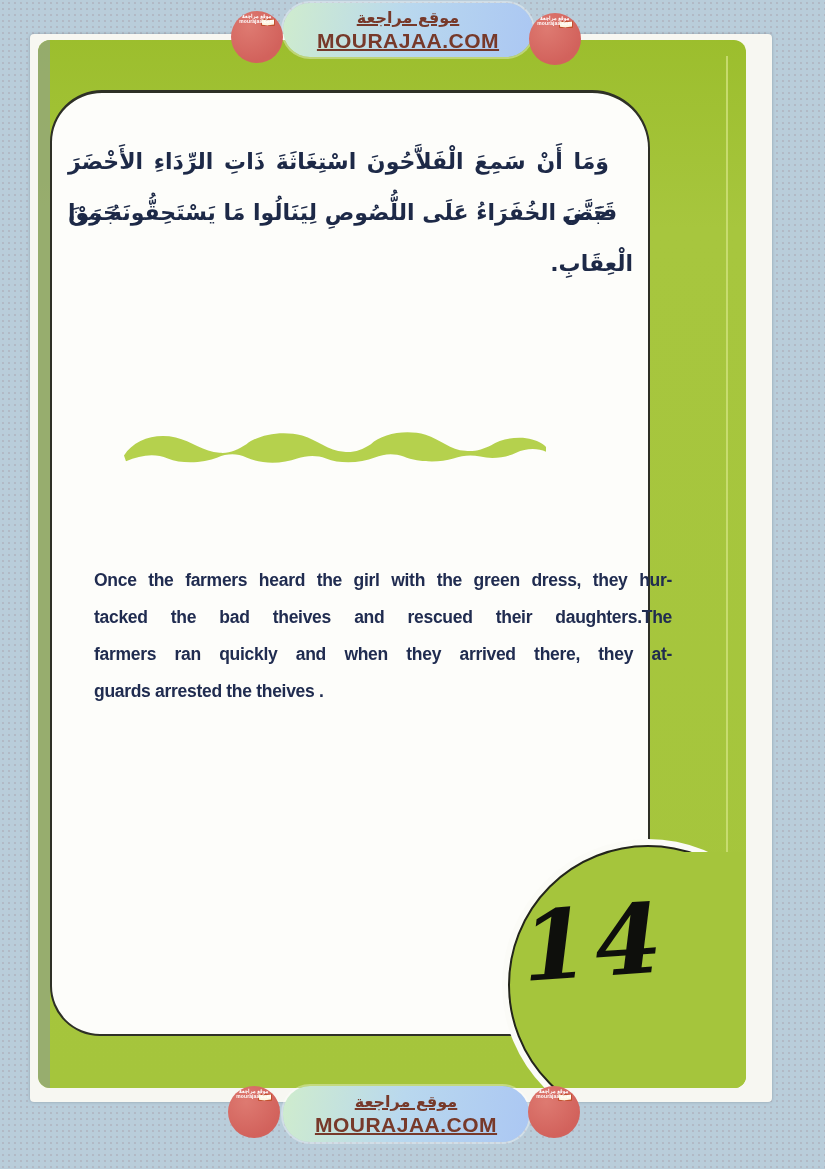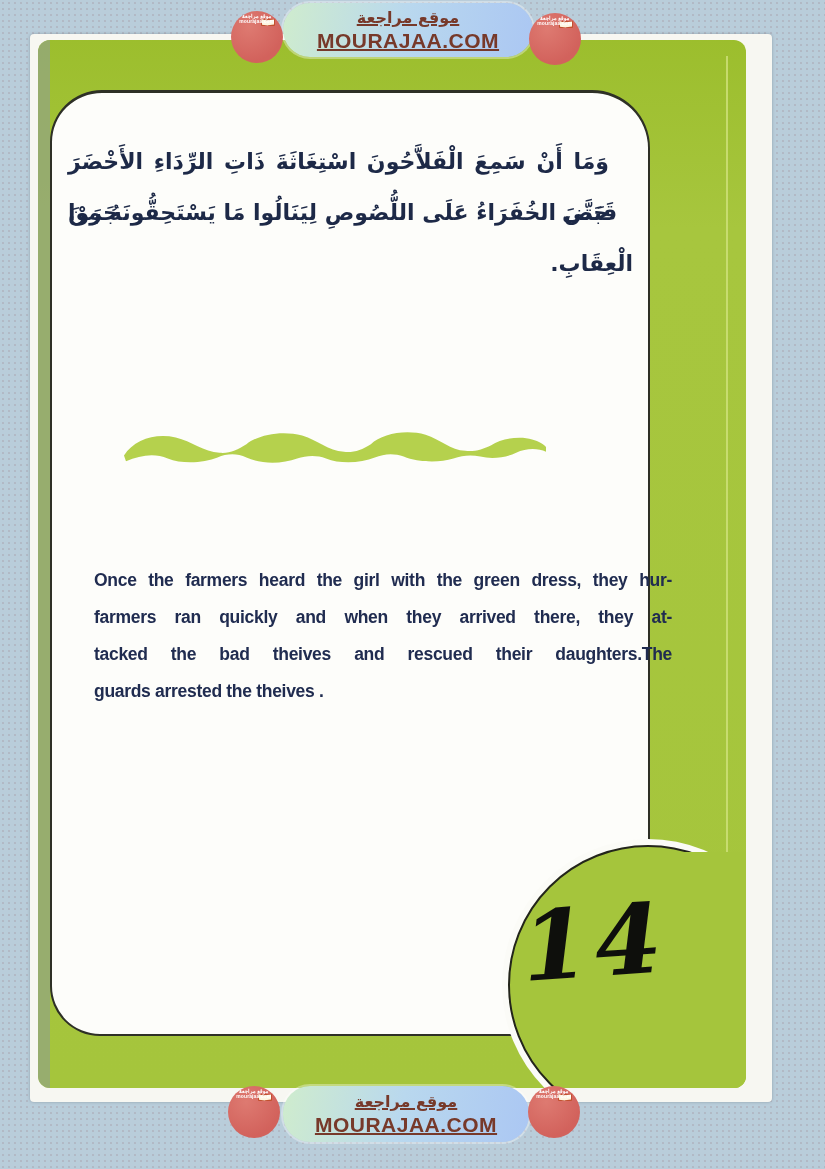--- a/index.html
+++ b/index.html
@@ -140,22 +140,22 @@
       <div class="ar-line first">وَمَا أَنْ سَمِعَ الْفَلاَّحُونَ اسْتِغَاثَةَ ذَاتِ الرِّدَاءِ الأَخْضَرَ حَتَّى جَرَوْا</div>
       <div class="ar-line last">قَبَضَ الخُفَرَاءُ عَلَى اللُّصُوصِ لِيَنَالُوا مَا يَسْتَحِقُّونَهُ مِنَ الْعِقَابِ.</div>
     </div>
 
     <svg class="wave-divider" viewBox="0 0 430 42" preserveAspectRatio="none">
       <path fill="#b5d14d" d="M4 29 C 14 12, 36 5, 56 10 C 72 14, 84 25, 100 26 C 110 27, 118 23, 127 17 C 139 7, 163 2, 183 8 C 199 13, 209 24, 225 25 C 235 26, 243 23, 252 17 C 263 6, 287 1, 307 7 C 322 12, 332 23, 347 24 C 357 25, 365 22, 373 18 C 383 11, 402 8, 414 12 C 421 14, 426 17, 428 20 L 428 25 C 420 21, 408 21, 398 26 C 388 31, 374 33, 362 30 C 352 28, 344 29, 335 32 C 320 37, 299 36, 285 30 C 275 26, 265 27, 256 31 C 242 37, 221 38, 207 32 C 197 28, 187 29, 178 32 C 163 38, 141 38, 127 31 C 117 26, 107 27, 98 31 C 84 37, 62 38, 48 32 C 34 26, 20 29, 6 35 Z"></path>
     </svg>
 
     <div class="english-block">
       <div class="en-line">Once the farmers heard the girl with the green dress, they hur-</div>
+      <div class="en-line">tacked the bad theives and rescued their daughters.The</div>
       <div class="en-line">farmers ran quickly and when they arrived there, they at-</div>
-      <div class="en-line">tacked the bad theives and rescued their daughters.The</div>
       <div class="en-line last">guards arrested the theives .</div>
     </div>
 
     <div class="page-bump"></div>
     <div class="bump-patch"></div>
     <div class="page-number">14</div>
   </div>
 
   <div class="pill pill-top">
     <span class="pill-ar">موقع مراجعة</span>

